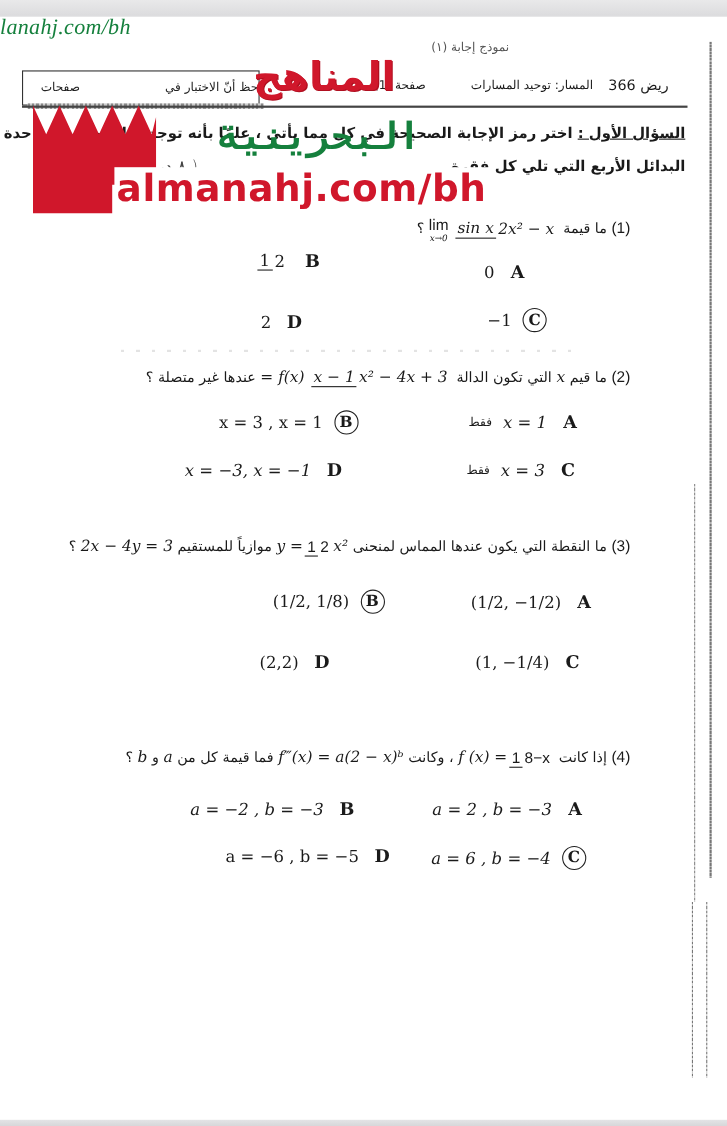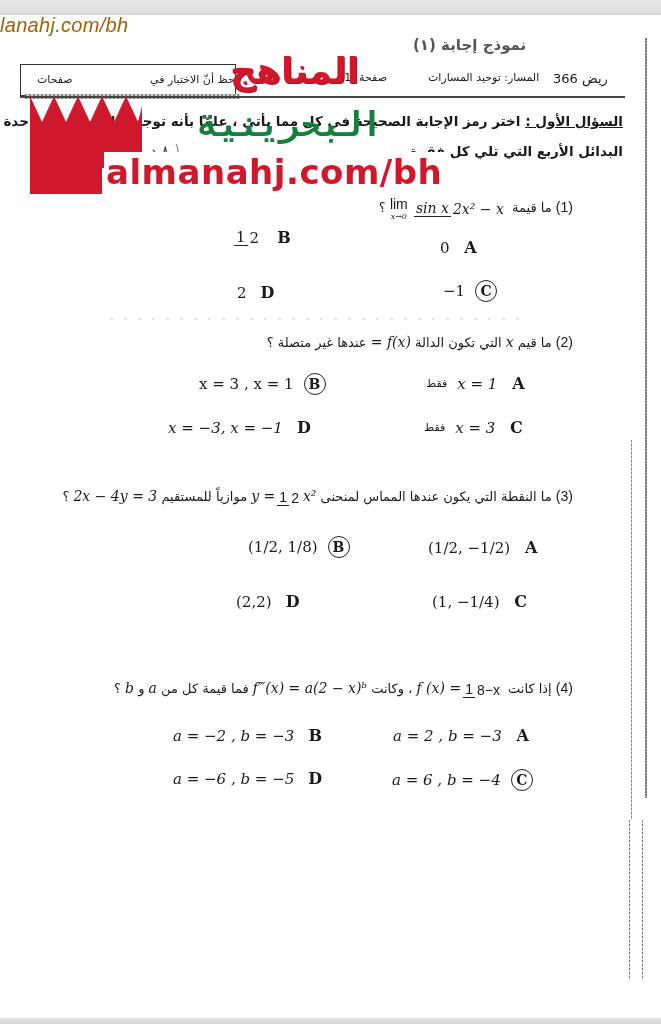--- a/index.html
+++ b/index.html
@@ -13,27 +13,27 @@
     position:absolute; left:0; top:0; width:661px; height:14px;
     background:linear-gradient(#e9e9ea,#dcdcde);
     border-bottom:1px solid #cfcfd2;
   }
   .bottombar {
     position:absolute; left:0; bottom:0; width:661px; height:6px;
     background:linear-gradient(#e4e4e6,#d6d6d8);
   }
   .wm-url-top {
     position:absolute; left:0; top:14px;
-    font-family:Liberation Sans, sans-serif; font-style:italic;
-    font-size:20px; color:#a16207; letter-spacing:0.3px;
+    font-family:Liberation Serif, serif; font-style:italic;
+    font-size:20px; color:#15803d; letter-spacing:0.3px;
   }
   .handwritten-title {
-    position:absolute; left:413px; top:36px;
-    font-family:"DejaVu Sans", sans-serif; font-size:15px; color:#555;
-    direction:rtl; letter-spacing:2px; font-weight:700;
+    position:absolute; left:392px; top:36px;
+    font-family:"DejaVu Sans", sans-serif; font-size:11px; color:#555;
+    direction:rtl; letter-spacing:2px; font-weight:400;
   }
   
   .rborder1 { position:absolute; left:645px; top:38px; width:2px; height:760px;
     background:repeating-linear-gradient(#555 0 2px,#999 2px 3px); opacity:.8; }
   .rborder2 { position:absolute; left:631px; top:440px; width:1px; height:380px;
     background:repeating-linear-gradient(#666 0 2px,#bbb 2px 4px); opacity:.8; }
   .rborder3 { position:absolute; left:642px; top:820px; width:1px; height:160px;
     background:repeating-linear-gradient(#777 0 2px,#ccc 2px 4px); }
   .rborder4 { position:absolute; left:629px; top:820px; width:1px; height:160px;
     background:repeating-linear-gradient(#777 0 2px,#ccc 2px 4px); }
@@ -191,20 +191,24 @@
   <span class="val">2</span>
   <span class="letter">D</span>
 </div>
 <div class="faint-dots"></div>
 
 <div class="qtext" style="right:88px; top:334px;">
   <span class="num">(2)</span>
   <span>ما قيم</span>
   <span class="math">x</span>
   <span>التي تكون الدالة</span>
+  <span class="frac" style="direction:ltr;">
+    <span class="n math">x − 1</span>
+    <span class="d math">x² − 4x + 3</span>
+  </span>
   <span class="math" style="direction:ltr;">f(x) =</span>
   <span>عندها غير متصلة ؟</span>
 </div>
 <div class="opt" style="left:426px; top:374px;">
   <span class="ar-small">فقط</span>
   <span class="val" style="font-style:italic;">x = 1</span>
   <span class="letter">A</span>
 </div>
 <div class="opt" style="left:199px; top:373px;">
   <span class="val" style="">x = 3 , x = 1</span>
@@ -273,17 +277,17 @@
 </div>
 <div class="opt" style="left:173px; top:726px;">
   <span class="val" style="font-style:italic;">a = −2 , b = −3</span>
   <span class="letter">B</span>
 </div>
 <div class="opt" style="left:392px; top:769px;">
   <span class="val" style="font-style:italic;">a = 6 , b = −4</span>
   <span class="letter circled">C</span>
 </div>
 <div class="opt" style="left:173px; top:769px;">
-  <span class="val" style="font-style:italic;">a = −6 , b = −5</span>
+  <span class="val" style="margin-left:32px;">a = −6 , b = −5</span>
   <span class="letter">D</span>
 </div>
 
 <div class="bottombar"></div>
 
 </body></html>

